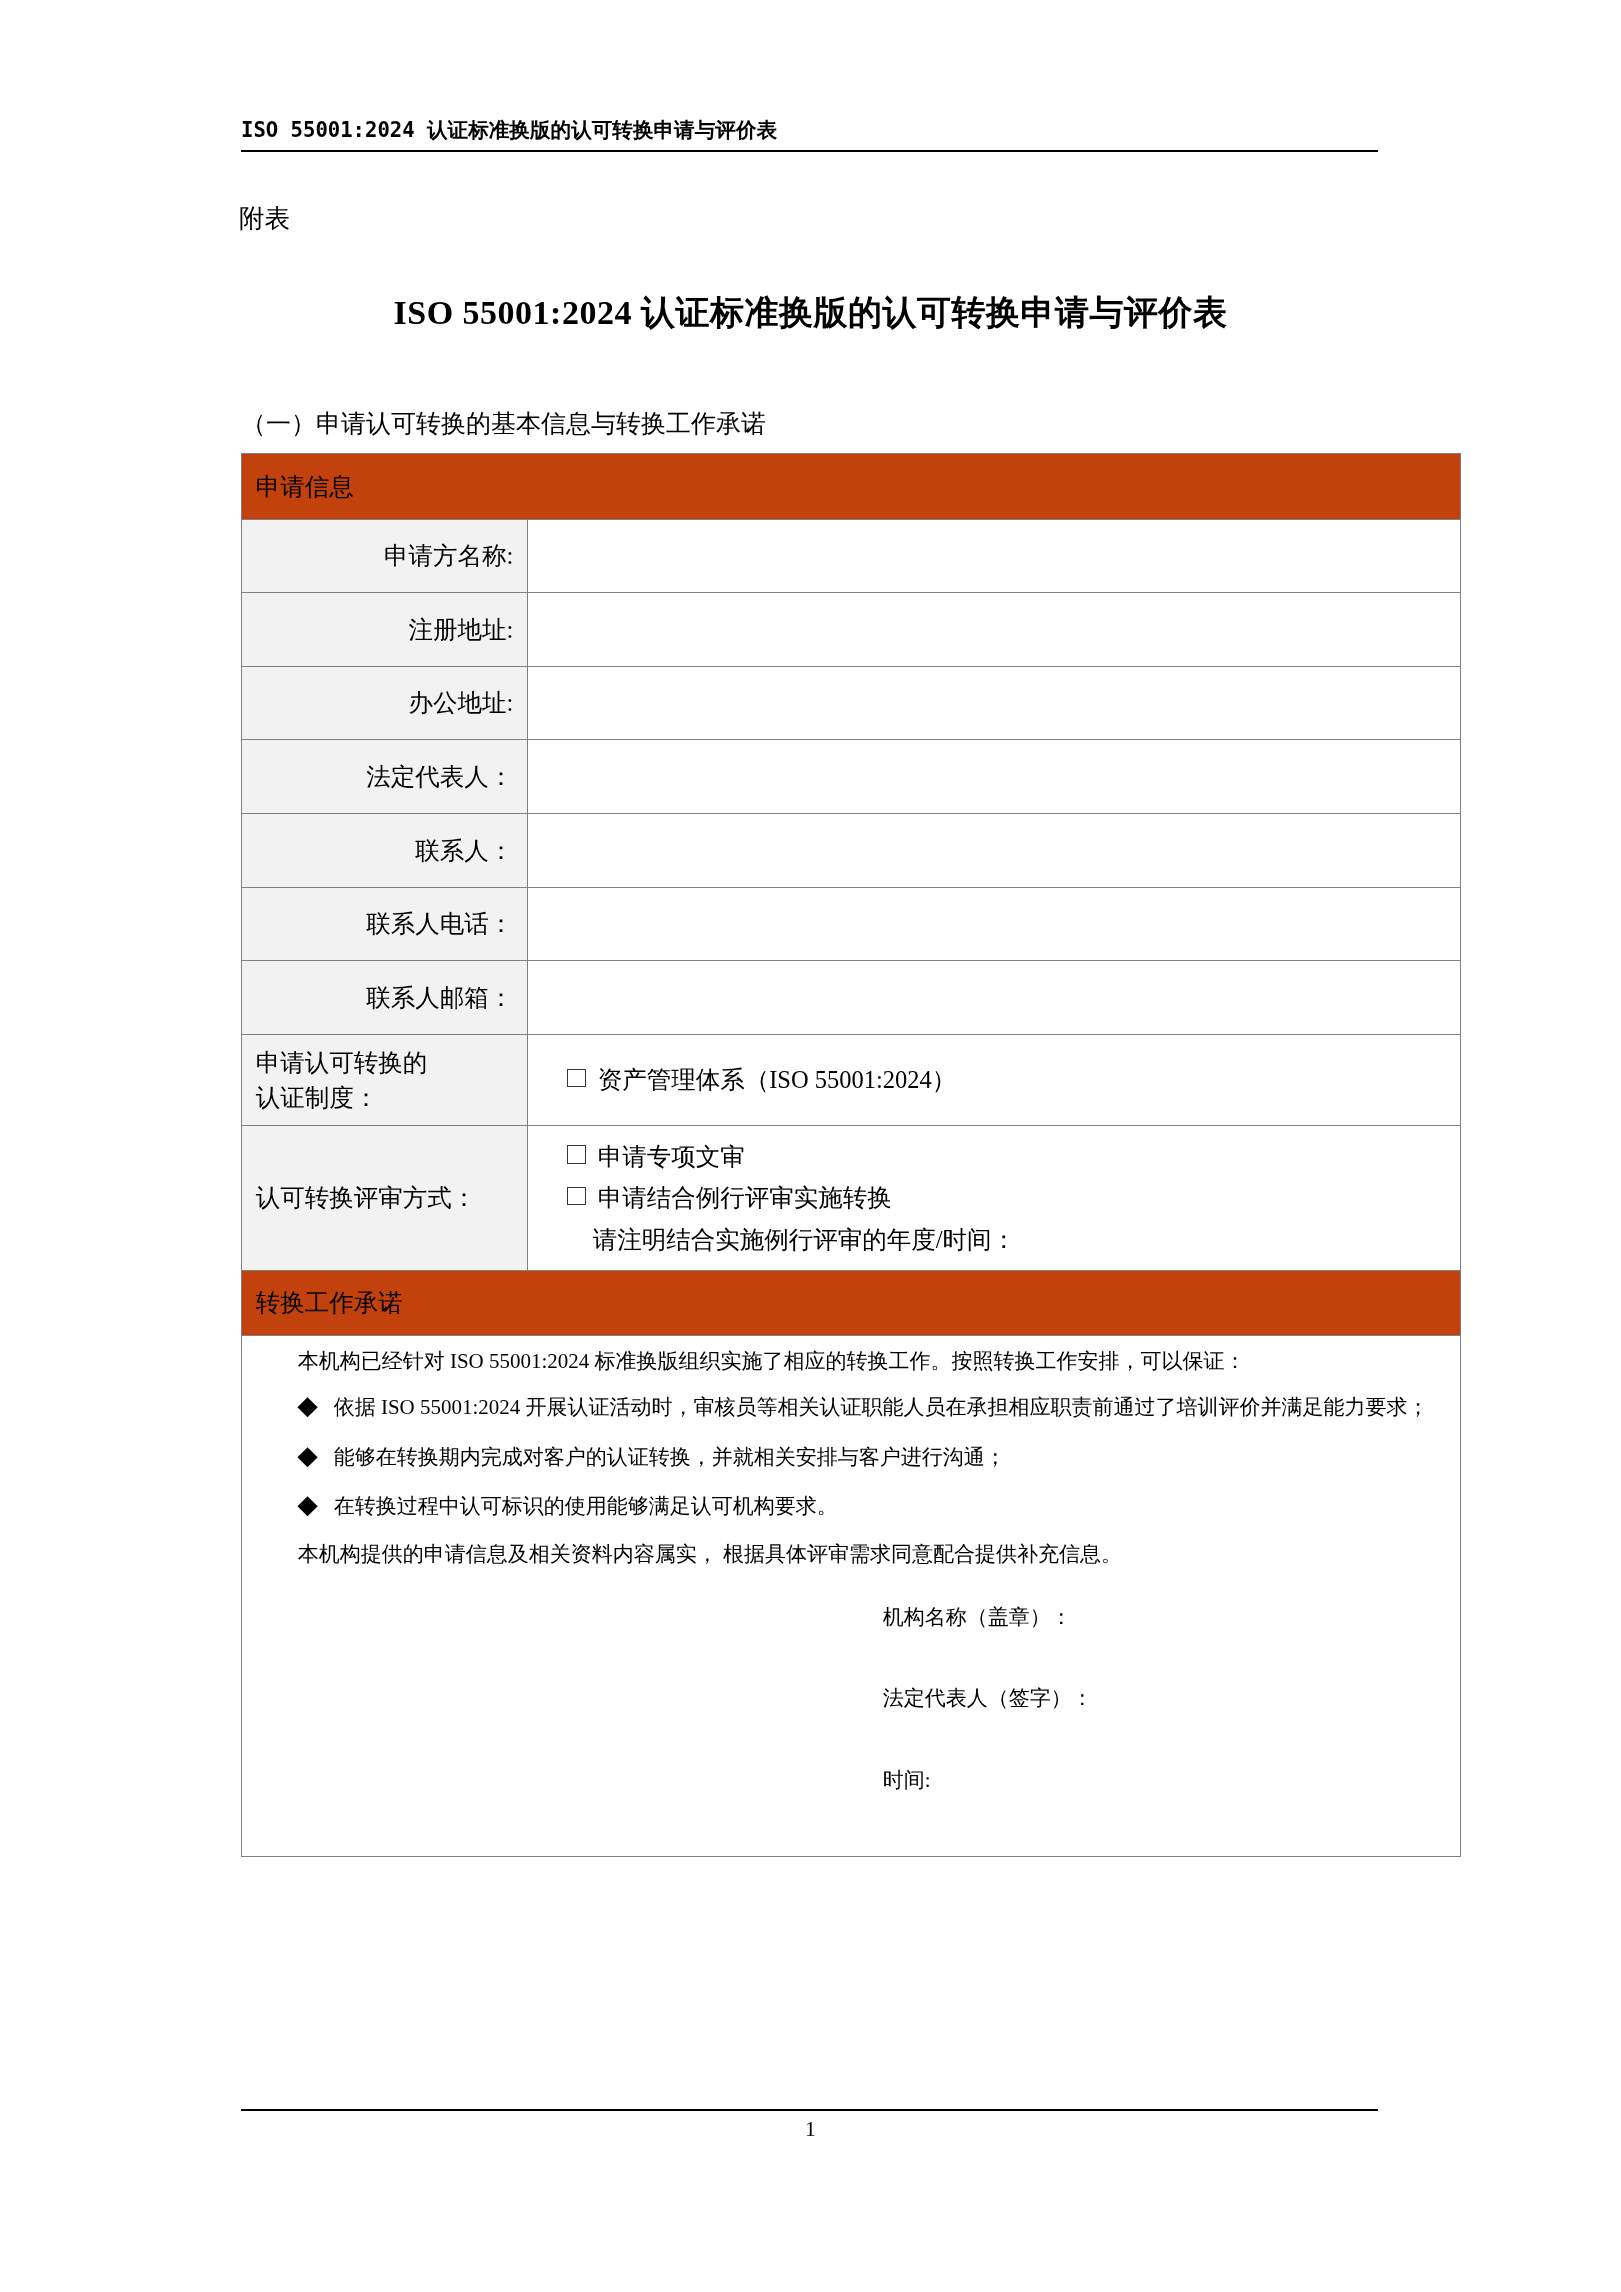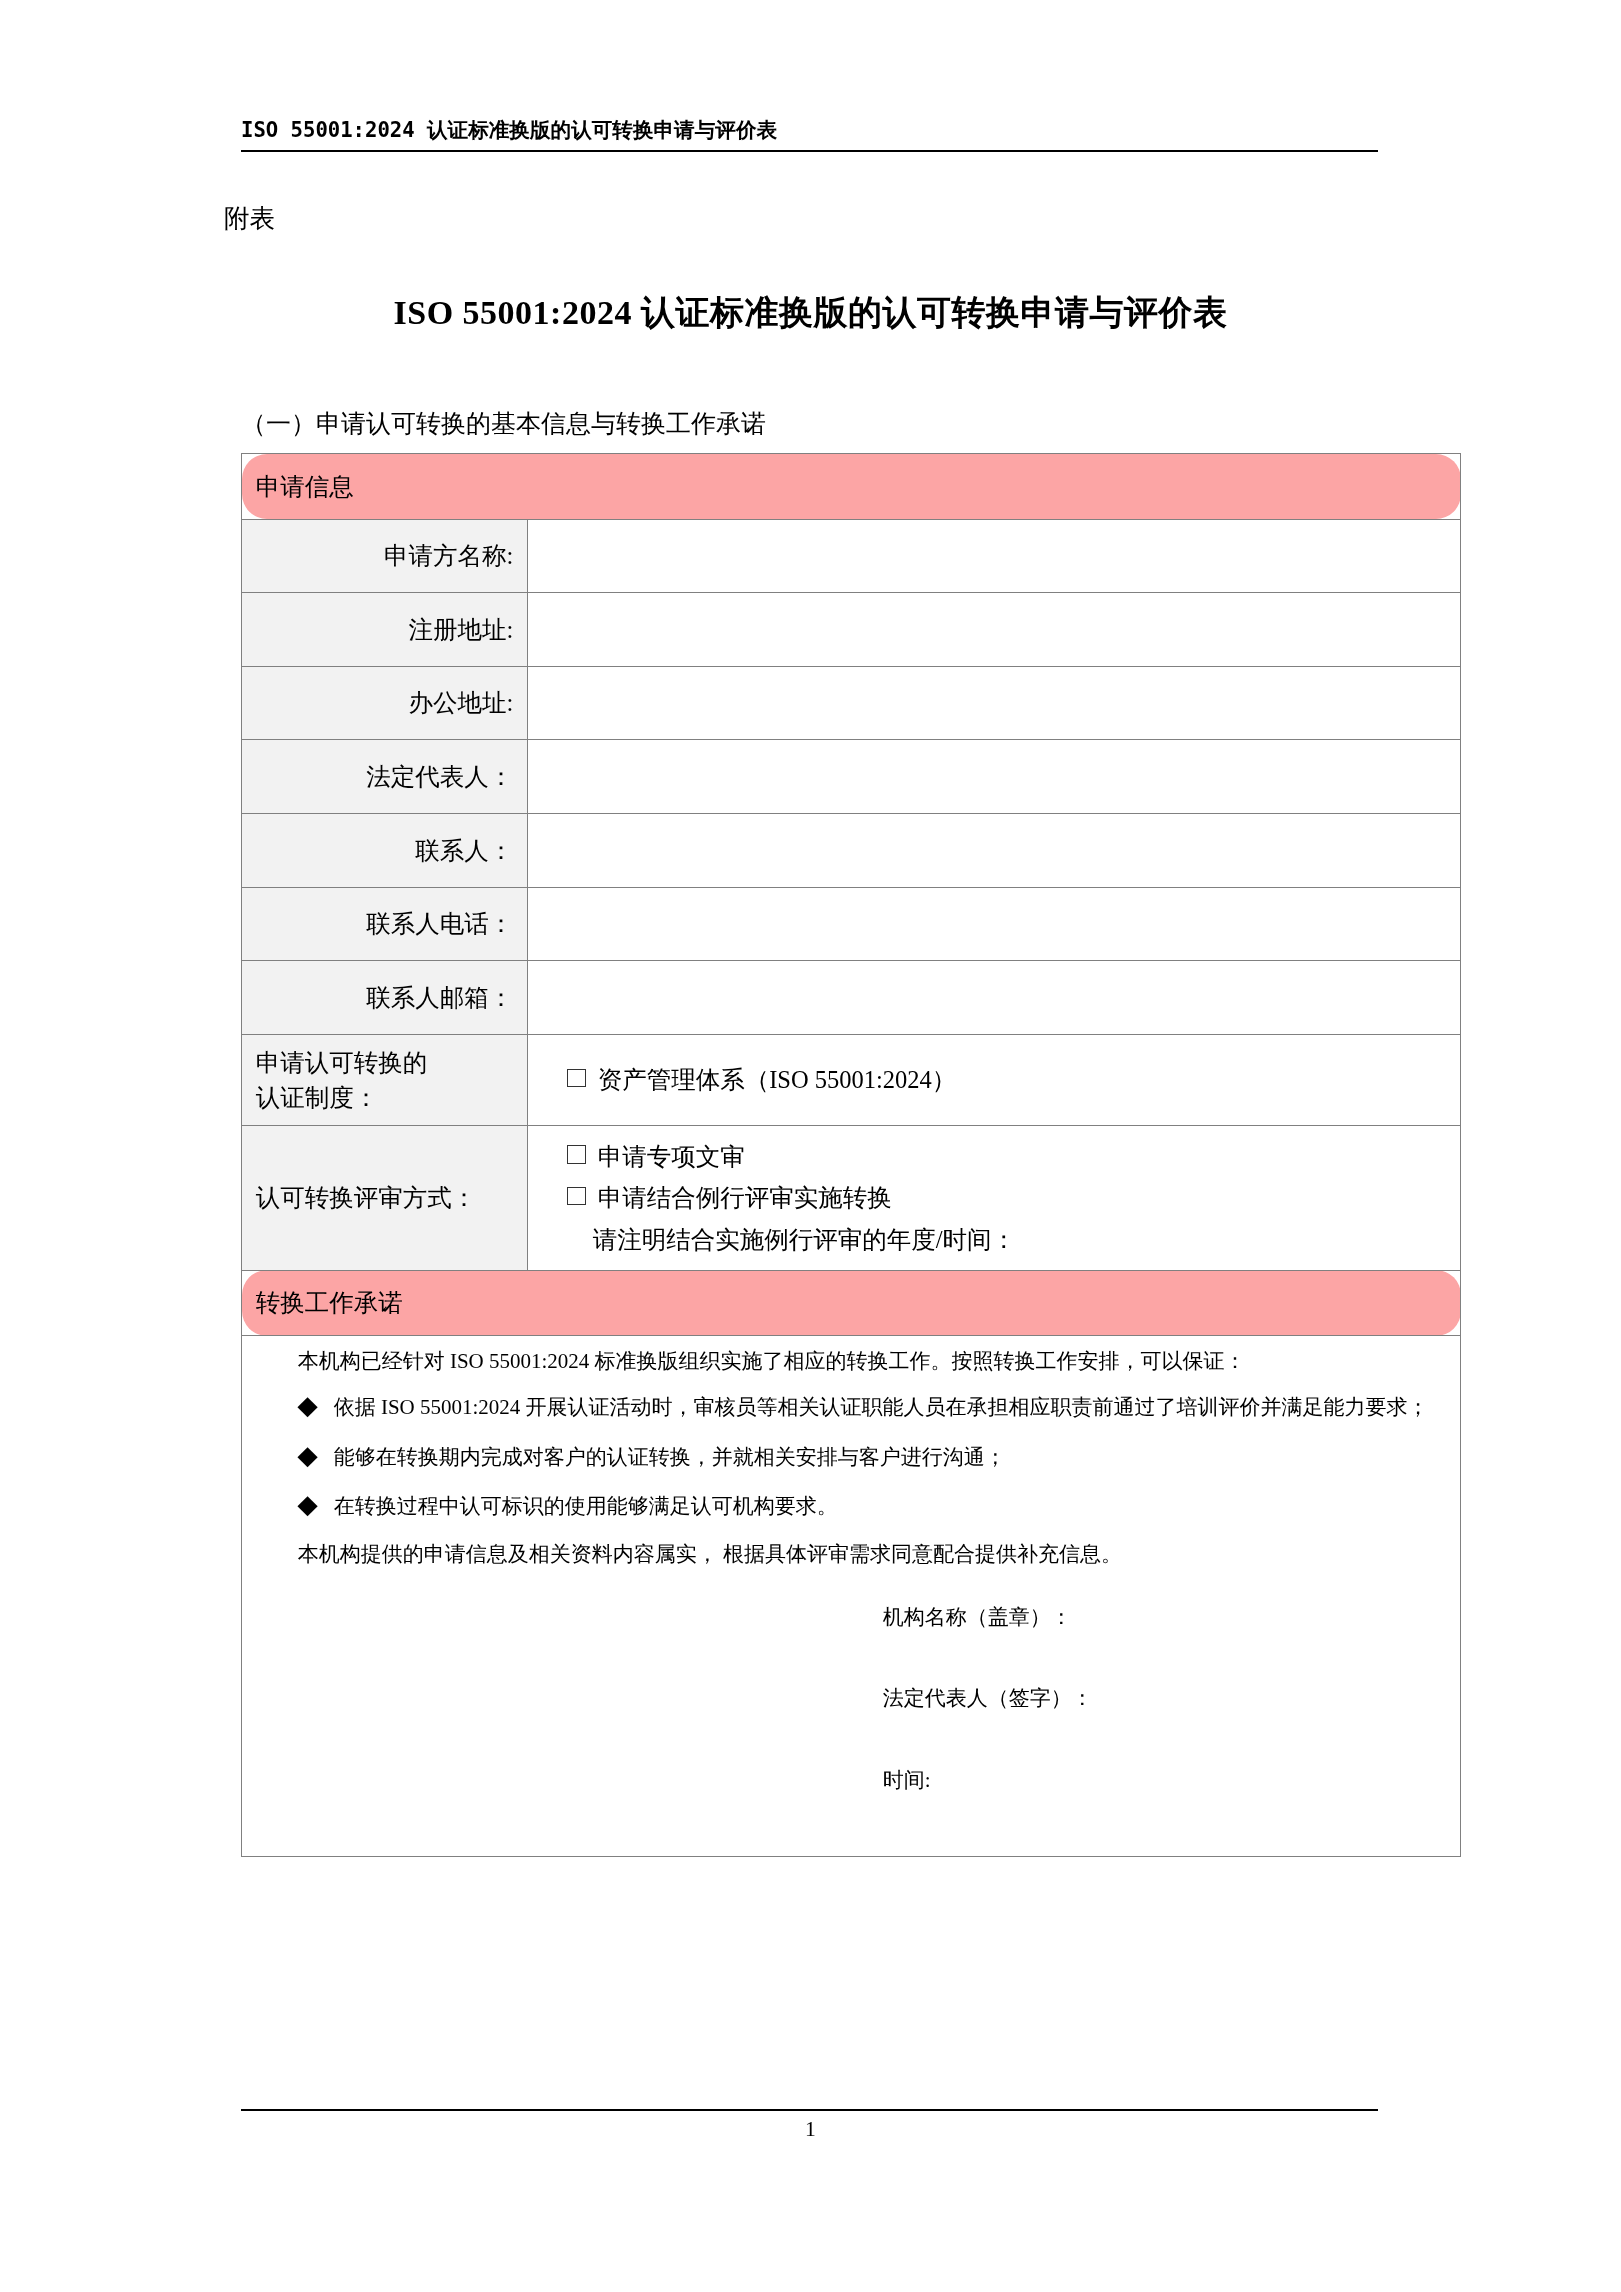--- a/index.html
+++ b/index.html
@@ -37,21 +37,21 @@
     font-family: "DejaVu Sans Mono", monospace;
     font-size: 20.6px;
     font-weight: bold;
     letter-spacing: 0px;
     white-space: nowrap;
   }
 
   
   .attach-label {
     position: absolute;
-    left: 224px;
+    left: 239px;
     top: 201px;
     font-size: 25.5px;
   }
 
   .doc-title {
     position: absolute;
     left: 0;
     top: 290px;
     width: 1621px;
     text-align: center;
@@ -80,23 +80,22 @@
     table-layout: fixed;
     font-size: 24.5px;
   }
   table.form td {
     border: 1px solid #808080;
     padding: 9.8px 13.7px;
     vertical-align: middle;
     line-height: 1.45;
   }
   .band {
-    background: #fca5a5;
+    background: #c2410c;
     height: 45px;
-    border-radius: 25px;
   }
   .lbl {
     background: #f2f2f2;
     width: 286px;
   }
   .val {
     background: #ffffff;
   }
   .row-h td { height: 53px; text-align: right; }
 

